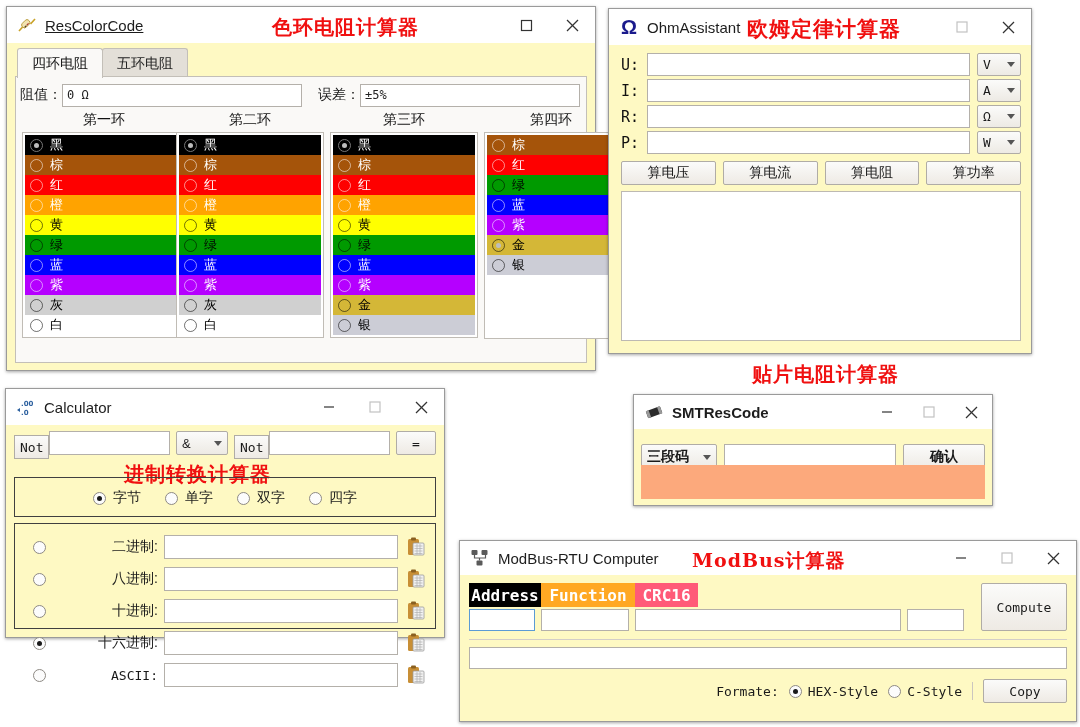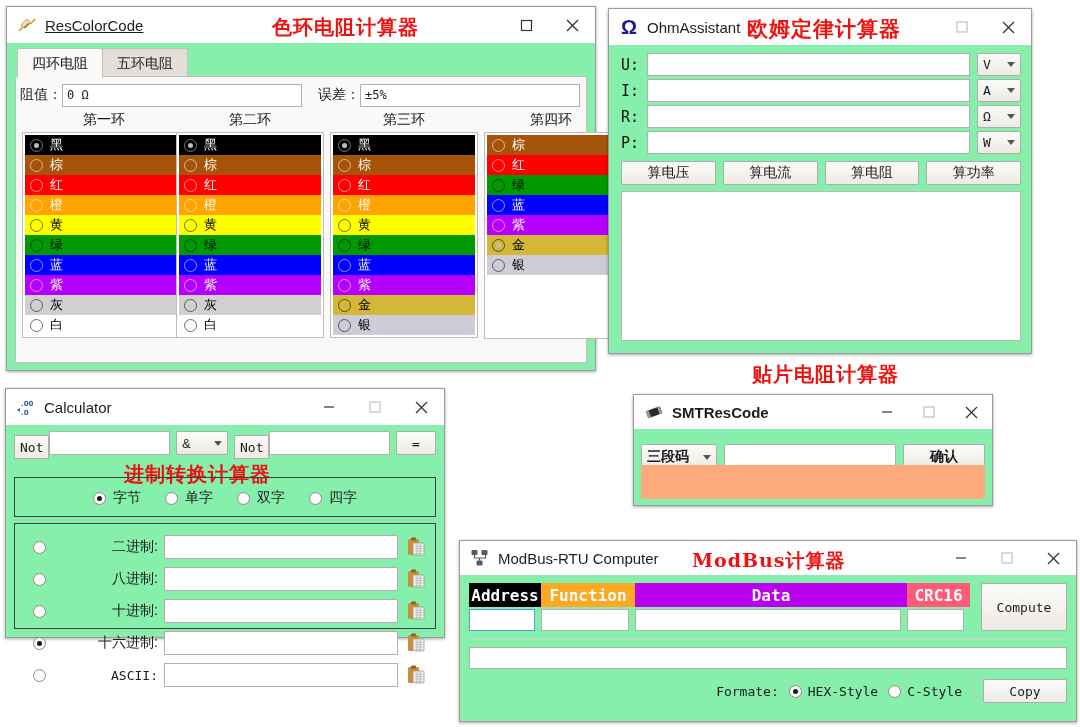--- a/index.html
+++ b/index.html
@@ -15,21 +15,21 @@
             position:relative;box-sizing:border-box;padding-left:10px;}
   .titlebar .tl-title{font-size:15px;color:#1d1d1d;margin-left:8px;white-space:nowrap;}
   .tl-icon{width:20px;height:20px;display:inline-block;flex:0 0 auto;
            position:relative;}
   .wbtns{position:absolute;right:0;top:0;height:100%;display:flex;align-items:center;}
   .wbtn{width:46px;height:100%;display:flex;align-items:center;justify-content:center;
         color:#303030;font-size:15px;}
   .wbtn svg{display:block;}
   .redlabel{position:absolute;color:#f01010;font-family:"DejaVu Serif","Liberation Serif",serif;
             font-weight:bold;white-space:nowrap;letter-spacing:1px;}
-  .body{position:absolute;left:0;right:0;bottom:0;top:36px;background:#86efac;}
+  .body{position:absolute;left:0;right:0;bottom:0;top:36px;background:#fef9c3;}
 
   
   .tf{background:#fff;border:1px solid #b4b0aa;box-sizing:border-box;
       font-family:"DejaVu Sans Mono","Liberation Mono",monospace;font-size:12px;
       color:#222;padding:0 4px;display:flex;align-items:center;}
   .btn{background:linear-gradient(#fbfbfa,#eeeae4);border:1px solid #b0aca6;
        box-sizing:border-box;display:flex;align-items:center;justify-content:center;
        font-size:13px;color:#1a1a1a;border-radius:2px;}
   .combo{background:linear-gradient(#fbfbfa,#edeae4);border:1px solid #b0aca6;
        box-sizing:border-box;display:flex;align-items:center;justify-content:space-between;
@@ -640,21 +640,20 @@
             <line x1="2" y1="2" x2="13" y2="13" stroke="#333" stroke-width="1.3"></line>
             <line x1="13" y1="2" x2="2" y2="13" stroke="#333" stroke-width="1.3"></line>
           </svg>
       </span>
     </span>
   </div>
   <div class="body" style="top:34px;">
     <div class="mbhdr">
       <span class="mbcell" style="width:72px;background:#000000;color:#ffffff;">Address</span>
       <span class="mbcell" style="width:94px;background:#ffa823;color:#ffffff;">Function</span>
-      <span class="mbcell" style="width:272px;background:#bb00f0;color:#ffffff;">Data</span>
       <span class="mbcell" style="width:63px;background:#ff5a78;color:#ffffff;">CRC16</span>
     </div>
     <div class="mbinputs">
       <span class="tf" style="width:66px;border-color:#5b9bd5;"></span>
       <span class="tf" style="width:88px;"></span>
       <span class="tf" style="width:266px;"></span>
       <span class="tf" style="width:57px;"></span>
     </div>
     <span class="btn mbcompute">Compute</span>
     <div class="mbsep"></div>

